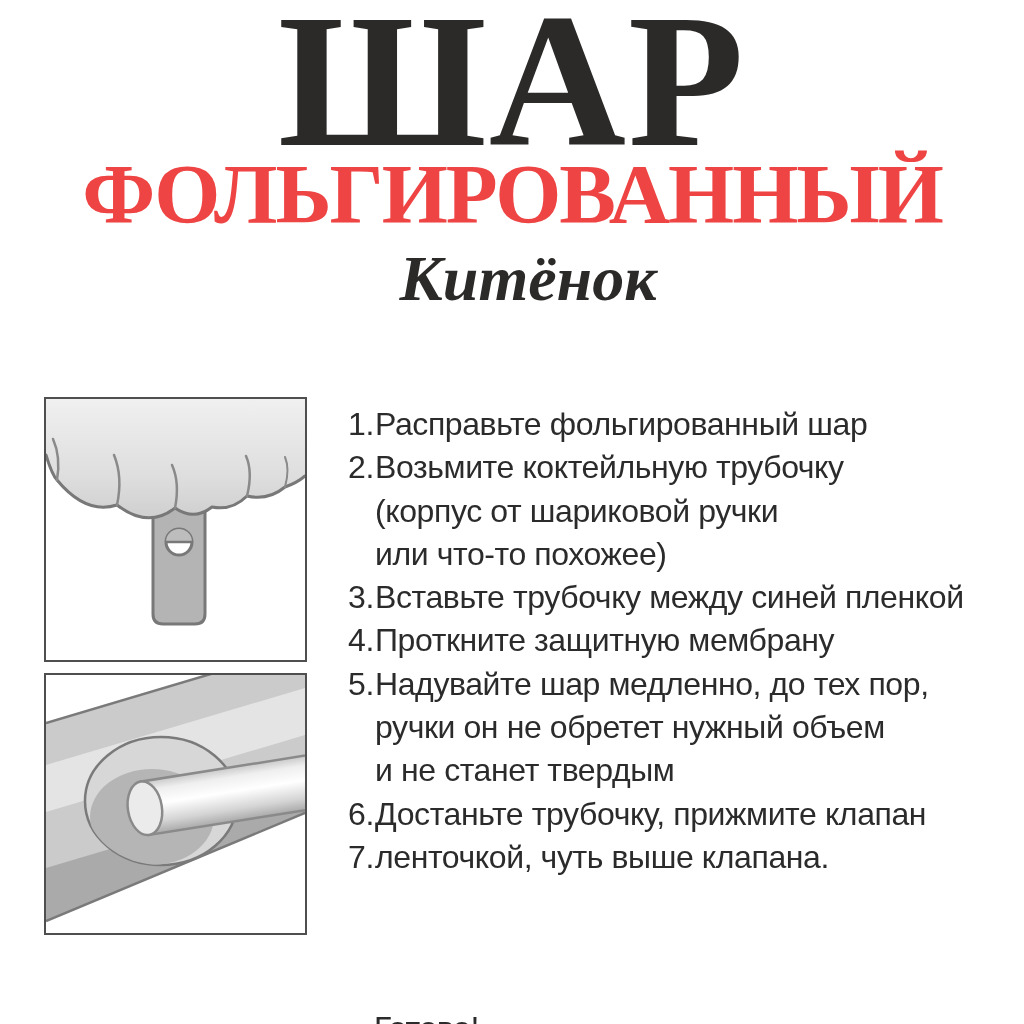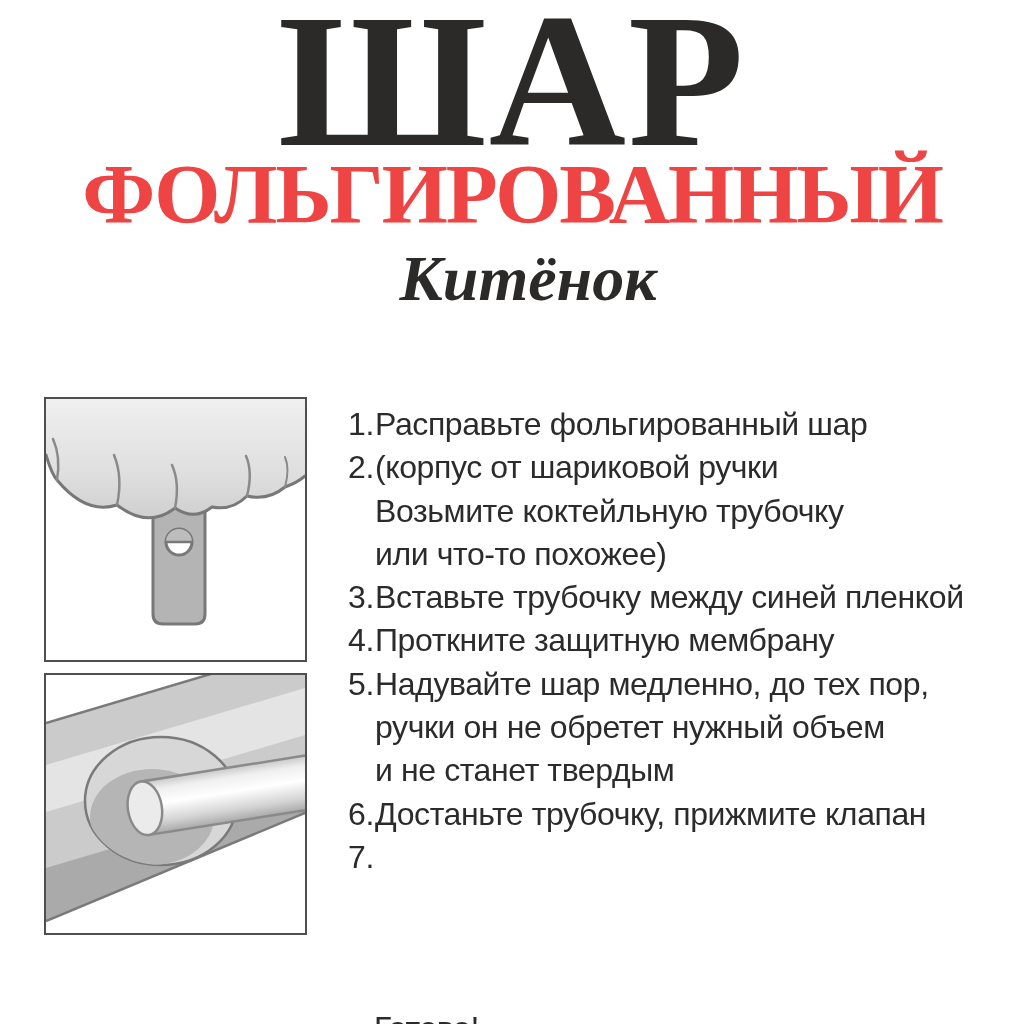--- a/index.html
+++ b/index.html
@@ -116,22 +116,22 @@
     </svg>
   </figure>
 
   <ol class="steps">
       <li class="step">
         <span class="num">1.</span>
         <div class="line">Расправьте фольгированный шар</div>
       </li>
       <li class="step">
         <span class="num">2.</span>
+        <div class="line">Возьмите коктейльную трубочку</div>
         <div class="line">(корпус от шариковой ручки</div>
-        <div class="line">Возьмите коктейльную трубочку</div>
         <div class="line">или что-то похожее)</div>
       </li>
       <li class="step">
         <span class="num">3.</span>
         <div class="line">Вставьте трубочку между синей пленкой</div>
       </li>
       <li class="step">
         <span class="num">4.</span>
         <div class="line">Проткните защитную мембрану</div>
       </li>
@@ -140,18 +140,19 @@
         <div class="line">Надувайте шар медленно, до тех пор,</div>
         <div class="line">ручки он не обретет нужный объем</div>
         <div class="line">и не станет твердым</div>
       </li>
       <li class="step">
         <span class="num">6.</span>
         <div class="line">Достаньте трубочку, прижмите клапан</div>
       </li>
       <li class="step">
         <span class="num">7.</span>
+        <div class="line">ленточкой, чуть выше клапана.</div>
       </li>
     </ol>
 
   <div class="ready">Готово!</div>
 
 </main>
 
 </body></html>

